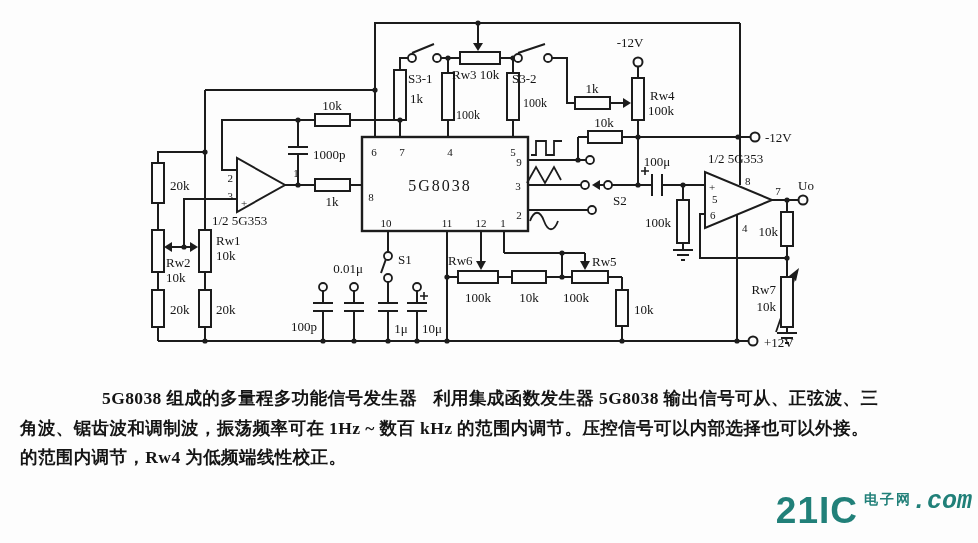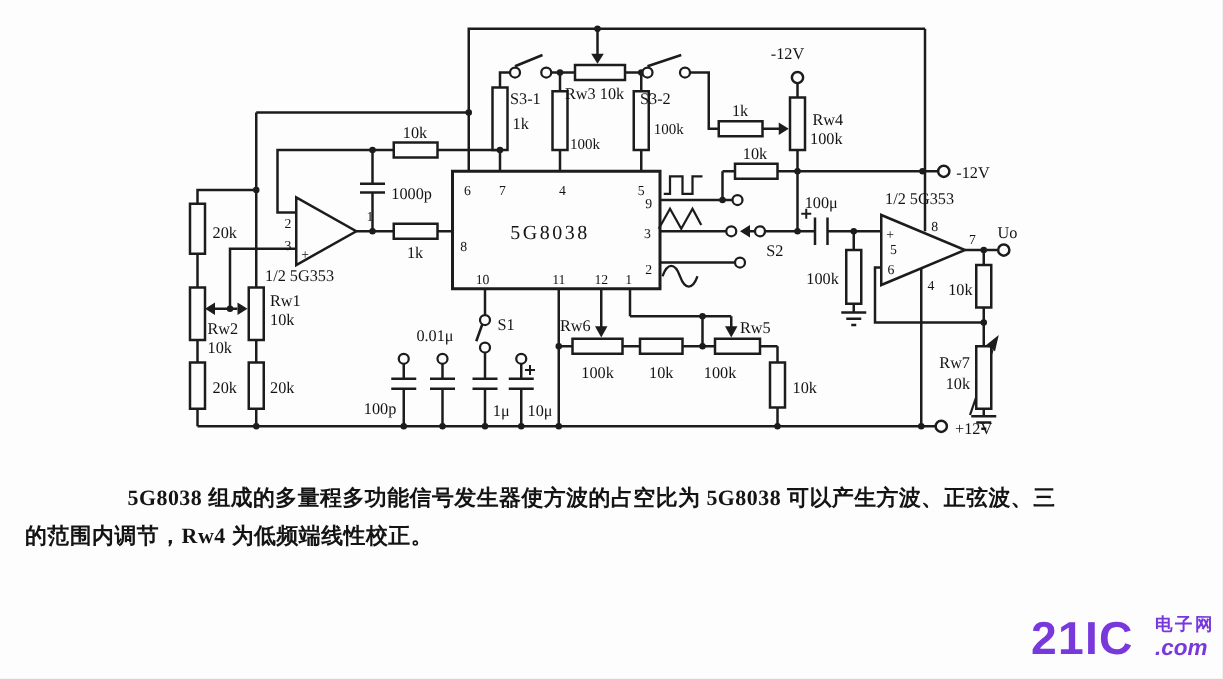--- a/index.html
+++ b/index.html
@@ -6,28 +6,28 @@
   #page{position:relative;width:978px;height:543px;background:#fdfdfd;overflow:hidden;
         font-family:"Liberation Serif",serif;color:#141414;}
   svg text{font-family:"Liberation Serif",serif;fill:#141414;font-size:13px;}
   svg text.pin{font-size:11px;}
   svg text.chipname{font-size:16px;letter-spacing:2px;}
   svg text.small{font-size:12px;}
   .caption{position:absolute;left:20px;top:384px;width:944px;
            font-weight:bold;font-size:17.5px;line-height:29.5px;letter-spacing:.4px;}
   .caption p{margin:0;white-space:nowrap;}
   .cap-indent{padding-left:82px;}
-  .cap-title{}
+  .cap-title{margin-right:16px;}
   .watermark{position:absolute;top:491px;right:6px;display:flex;align-items:flex-start;
              font-family:"Liberation Sans",sans-serif;opacity:.92;}
   .wm-brand{font-size:37px;font-weight:900;line-height:40px;letter-spacing:1px;}
-  .wm-col{display:flex;flex-direction:column;margin-left:17px;}
+  .wm-col{display:flex;flex-direction:row;margin-left:6px;}
   .wm-cn{font-size:14px;font-weight:bold;letter-spacing:2px;line-height:16px;}
-  .wm-com{font-size:18px;font-weight:bold;font-style:italic;line-height:22px;
-          font-family:Liberation Sans, sans-serif;}
+  .wm-com{font-size:25px;font-weight:bold;font-style:italic;line-height:22px;
+          font-family:Liberation Mono, monospace;}
 </style>
 </head>
 <body>
 
 <div id="page">
 
 <svg width="978" height="378" viewBox="0 0 978 378">
   <g stroke="#1c1c1c" stroke-width="2" fill="none">
 
     <path d="M740,23 H375 V137 M740,23 V185 M205,90 H375 M205,90 V230 M205,152 H158 V163
@@ -224,25 +224,26 @@
   <text x="519" y="166" text-anchor="middle" class="pin">9</text>
   <text x="518" y="190" text-anchor="middle" class="pin">3</text>
   <text x="519" y="219" text-anchor="middle" class="pin">2</text>
   <text x="386" y="227" text-anchor="middle" class="pin">10</text>
   <text x="447" y="227" text-anchor="middle" class="pin">11</text>
   <text x="481" y="227" text-anchor="middle" class="pin">12</text>
   <text x="503" y="227" text-anchor="middle" class="pin">1</text>
 </svg>
 
 <div class="caption">
-  <p class="cap-indent"><span class="cap-title">5G8038 组成的多量程多功能信号发生器</span><span>使方波的占空比为 5G8038 可以产生方波、正弦波、三</span></p>
+  <p class="cap-indent"><span class="cap-title">5G8038 组成的多量程多功能信号发生器</span><span>利用集成函数发生器 5G8038 输出信号可从、正弦波、三</span></p>
+  <p>角波、锯齿波和调制波，振荡频率可在 1Hz ~ 数百 kHz 的范围内调节。压控信号可以内部选择也可以外接。</p>
   <p>的范围内调节，Rw4 为低频端线性校正。</p>
 </div>
 
-<div class="watermark" style="color:#6d28d9">
+<div class="watermark" style="color:#0f766e">
   <span class="wm-brand">21IC</span>
   <span class="wm-col">
     <span class="wm-cn">电子网</span>
     <span class="wm-com">.com</span>
   </span>
 </div>
 
 </div>
 
 </body></html>

